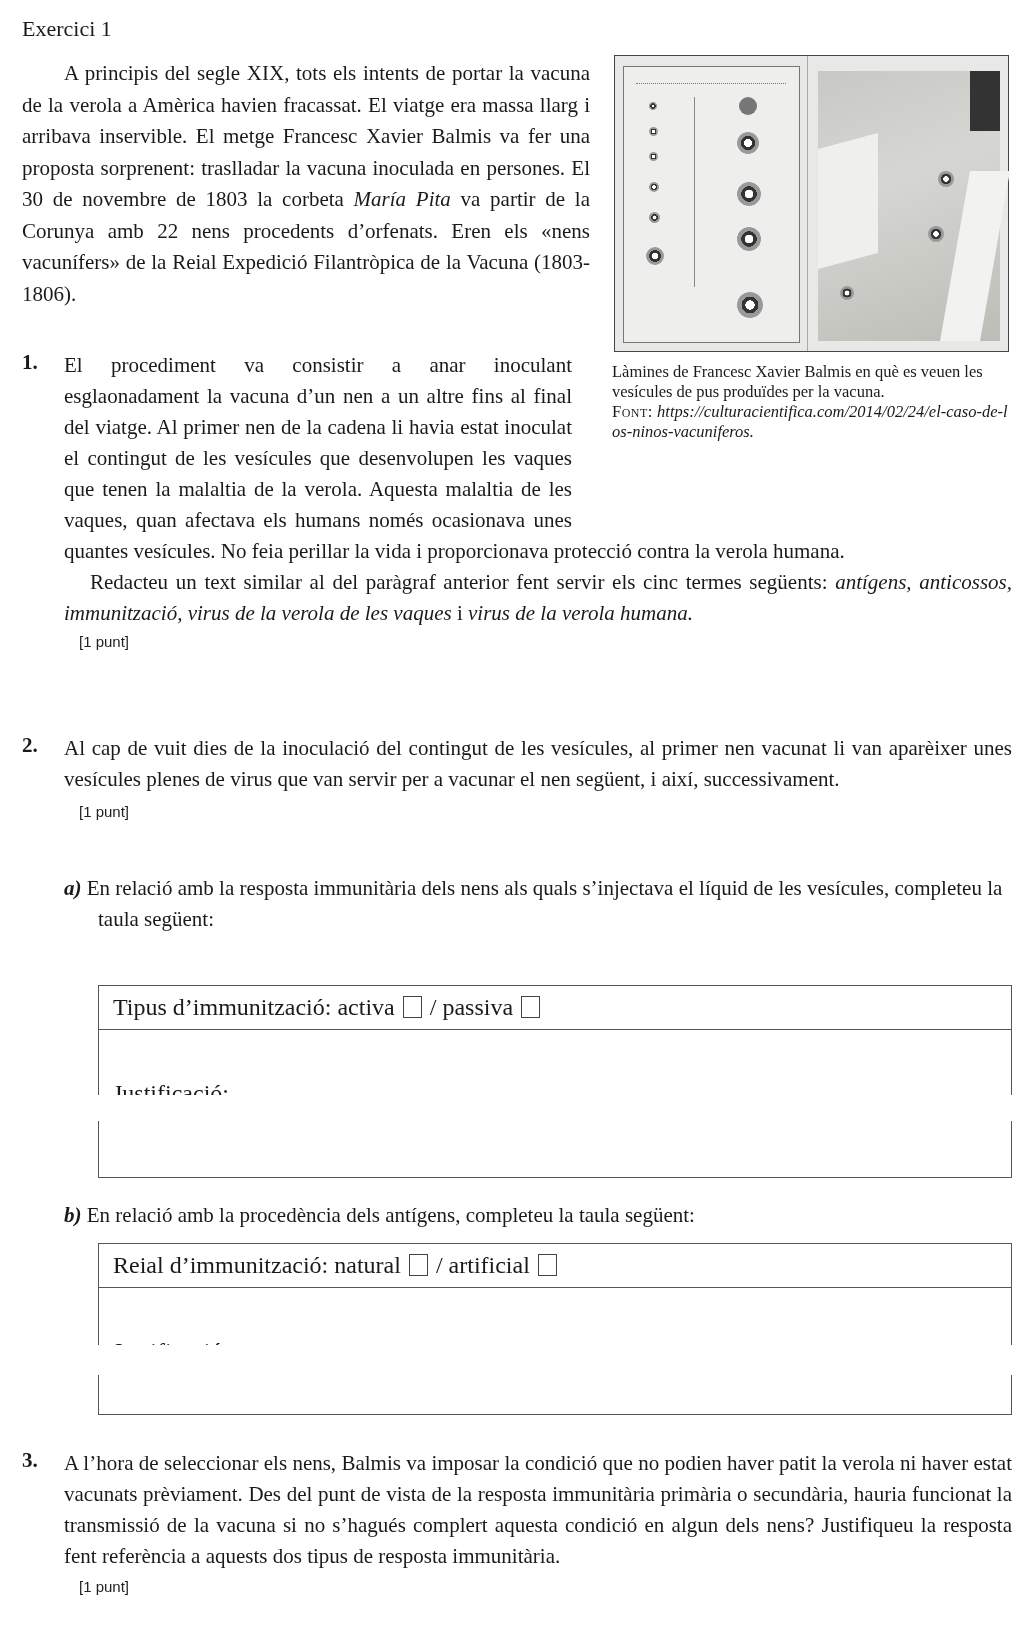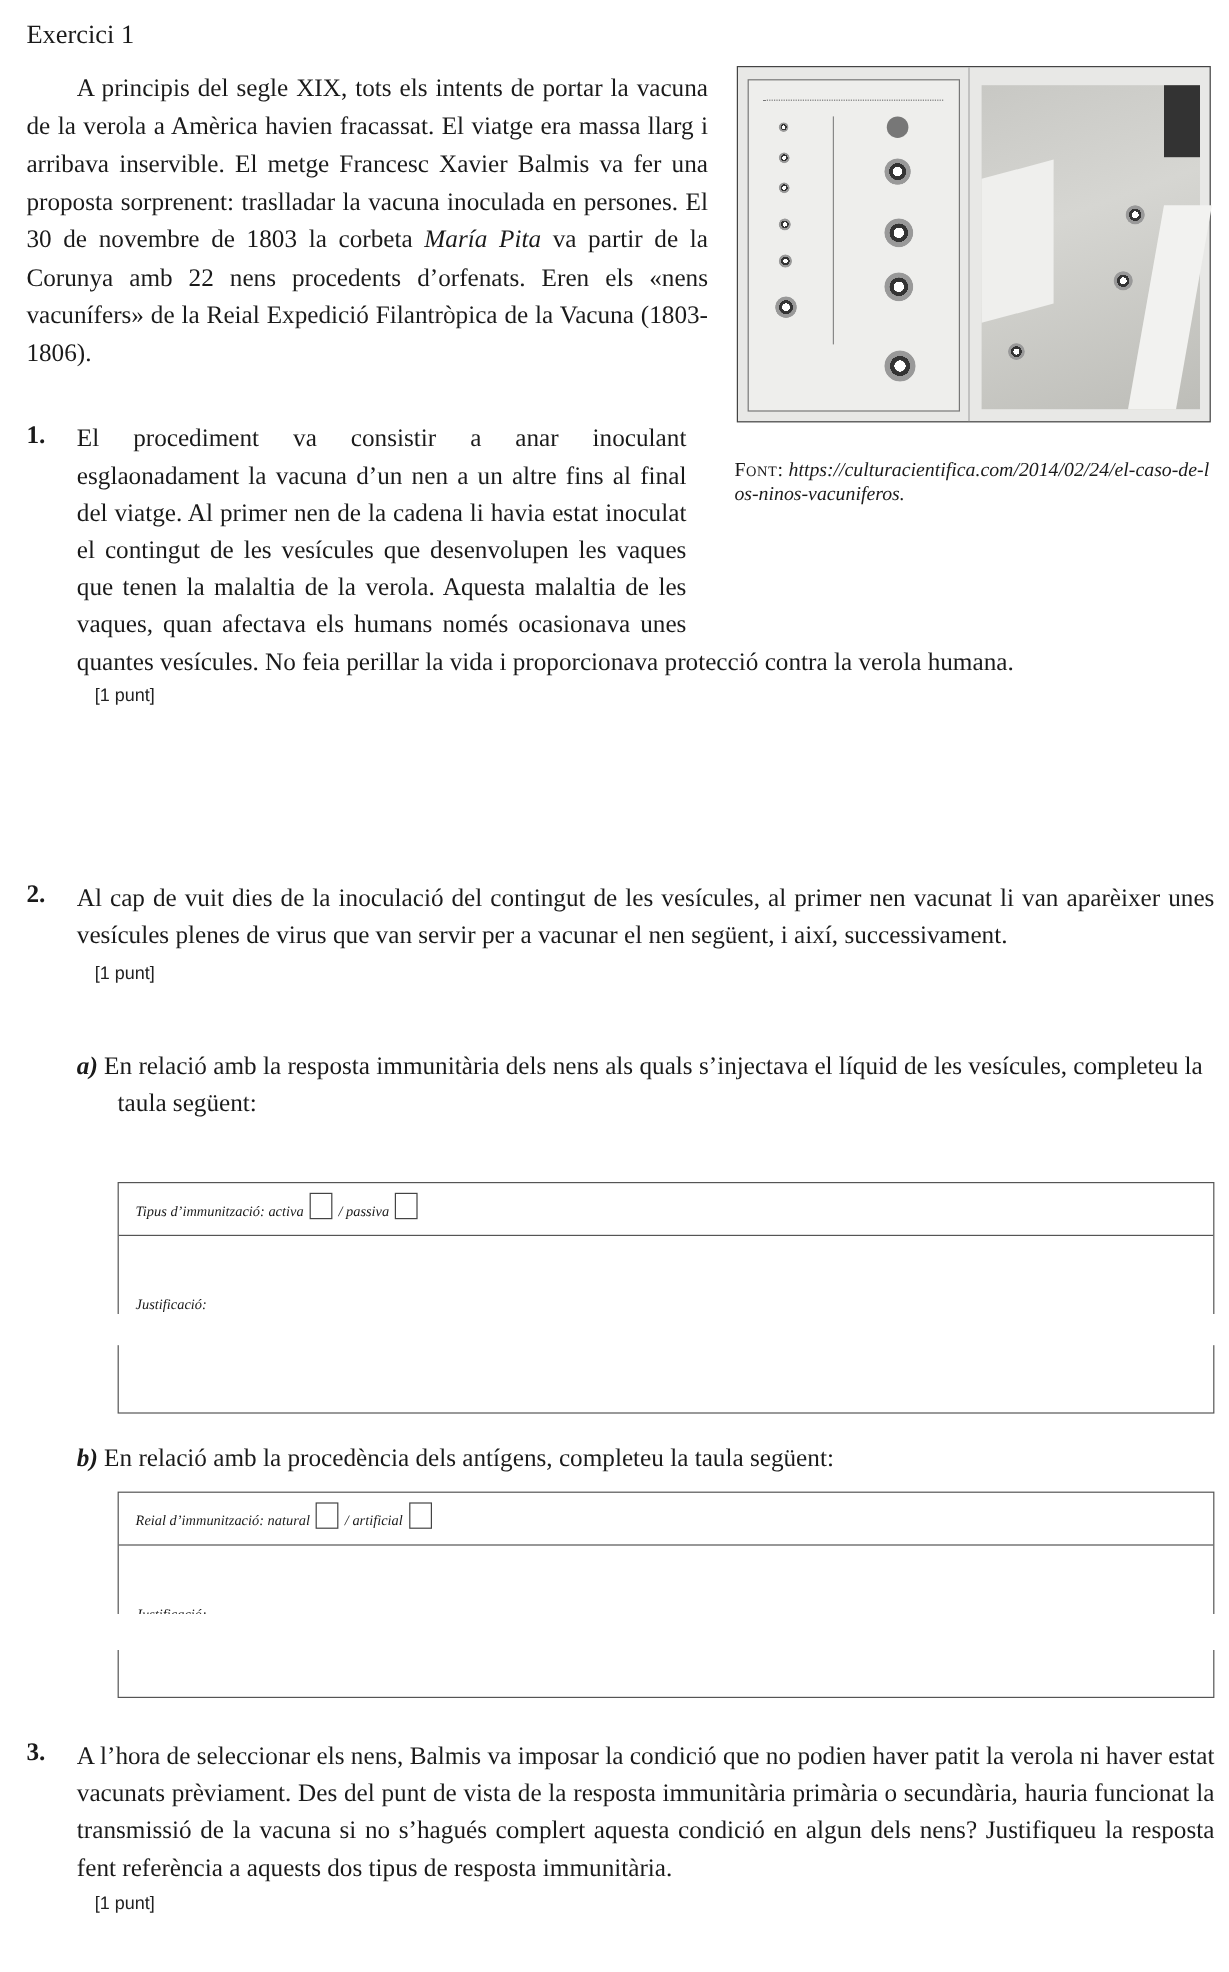--- a/index.html
+++ b/index.html
@@ -36,21 +36,21 @@
   }
   .caption .src-label { font-variant: small-caps; letter-spacing: 0.5px; }
   .caption .src-url { font-style: italic; }
   .q { font-size: 21px; line-height: 31px; text-align: justify; margin: 0; }
   .qnum { position: absolute; font-weight: bold; font-size: 21px; }
   .punt { font-family: "Liberation Sans", sans-serif; font-size: 15px; color: #222; margin-left: 15px; }
   .subq { font-size: 21px; line-height: 31px; margin: 0; }
   .subq .letter { font-weight: bold; font-style: italic; }
   .box {
     position: absolute; left: 98px; width: 914px; border: 1.5px solid #555; box-sizing: border-box;
-    font-style: italic; font-size: 12px;
+    font-size: 24px;
   }
   .box .row1 { height: 44px; border-bottom: 1.5px solid #555; padding: 8px 0 0 14px; box-sizing: border-box; }
   .box .row2 { padding: 6px 0 0 14px; margin-top: 44px; }
   .chk { display: inline-block; width: 17px; height: 20px; border: 1.3px solid #444; vertical-align: -3px; margin: 0 2px; }
   .gap { position: absolute; left: 96px; width: 920px; background: #fff; }
 </style>
 </head>
 <body>
 
 <div class="abs title">Exercici 1</div>
@@ -77,26 +77,27 @@
   <div class="fig-right">
     <div style="position:absolute;right:0;top:0;width:30px;height:60px;background:#333;"></div>
     <div style="position:absolute;left:0;top:70px;width:60px;height:120px;background:#efefed;transform:skewY(-15deg);"></div>
     <div style="position:absolute;right:5px;top:100px;width:40px;height:170px;background:#f2f2f0;transform:skewX(-10deg);"></div>
     <div class="vesicle" style="left:120px;top:100px;width:16px;height:16px;"></div>
     <div class="vesicle" style="left:110px;top:155px;width:16px;height:16px;"></div>
     <div class="vesicle" style="left:22px;top:215px;width:14px;height:14px;"></div>
   </div>
 </div>
 
-<p class="abs caption"><br><span class="src-label">Font:</span> <span class="src-url" style="word-break: break-all;">https://culturacientifica.com/2014/02/24/el-caso-de-los-ninos-vacuniferos.</span></p>
+<p class="abs caption"><span>Làmines de Francesc Xavier Balmis en què es veuen les vesícules de pus produïdes per la vacuna.</span><br><span class="src-label">Font:</span> <span class="src-url" style="word-break: break-all;">https://culturacientifica.com/2014/02/24/el-caso-de-los-ninos-vacuniferos.</span></p>
 
 <div class="qnum" style="left:22px; top:350px;">1.</div>
 <div class="abs" style="left:64px; top:350px; width:948px;">
   <div style="float:right; width:440px; height:186px;"></div>
   <p class="q">El procediment va consistir a anar inoculant esglaonadament la vacuna d’un nen a un altre fins al final del viatge. Al primer nen de la cadena li havia estat inoculat el contingut de les vesícules que desenvolupen les vaques que tenen la malaltia de la verola. Aquesta malaltia de les vaques, quan afectava els humans només ocasionava unes quantes vesícules. No feia perillar la vida i proporcionava protecció contra la verola humana.</p>
+  <p class="q" style="text-indent:26px;"><span>Redacteu un text similar al del paràgraf anterior fent servir els cinc termes següents: </span><i>antígens, anticossos, immunització, virus de la verola de les vaques</i><span> i </span><i>virus de la verola humana.</i></p>
   <div class="punt" style="margin-top:4px;">[1 punt]</div>
 </div>
 
 <div class="qnum" style="left:22px; top:733px;">2.</div>
 <div class="abs" style="left:64px; top:733px; width:948px;">
   <p class="q">Al cap de vuit dies de la inoculació del contingut de les vesícules, al primer nen vacunat li van aparèixer unes vesícules plenes de virus que van servir per a vacunar el nen següent, i així, successivament.</p>
   <div class="punt" style="margin-top:8px;">[1 punt]</div>
 </div>
 
 <div class="abs" style="left:64px; top:873px; width:948px;">

